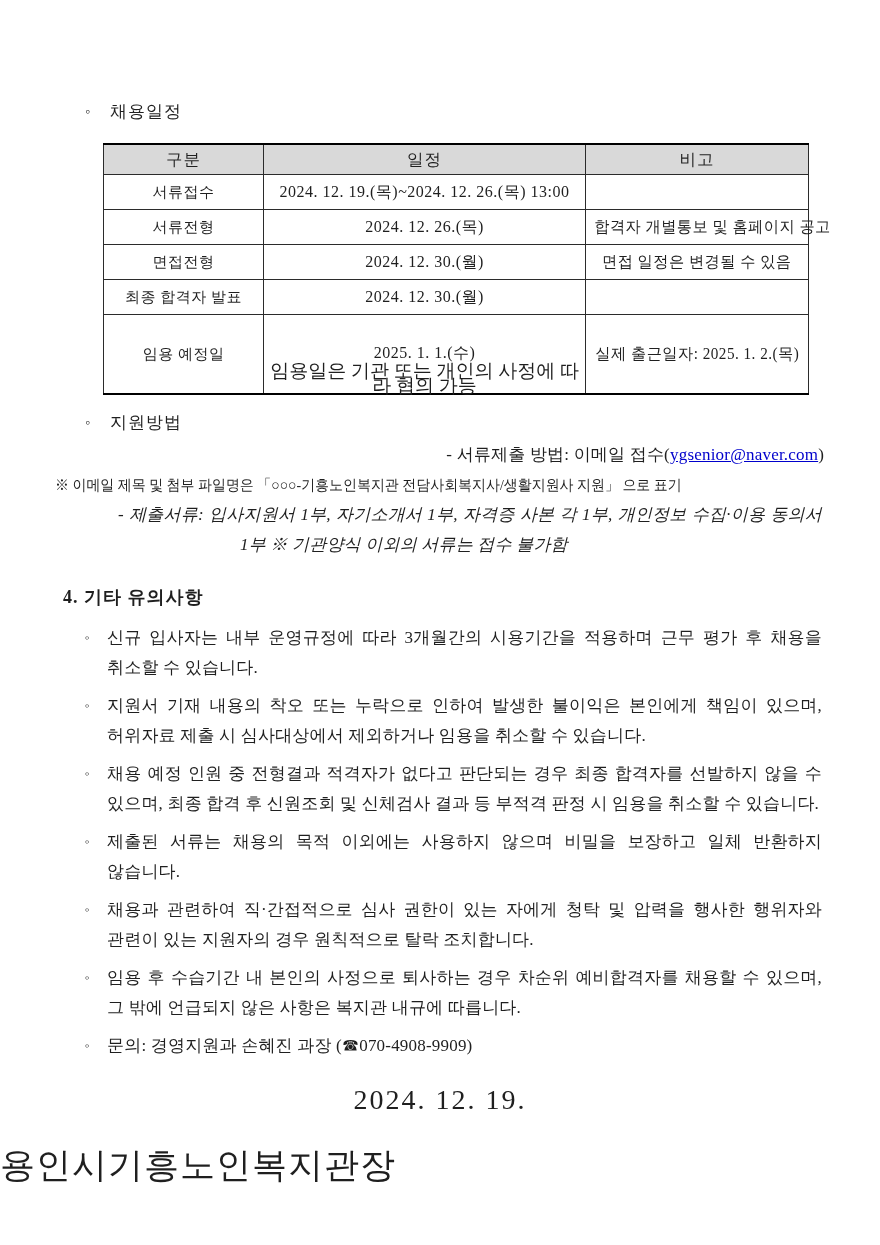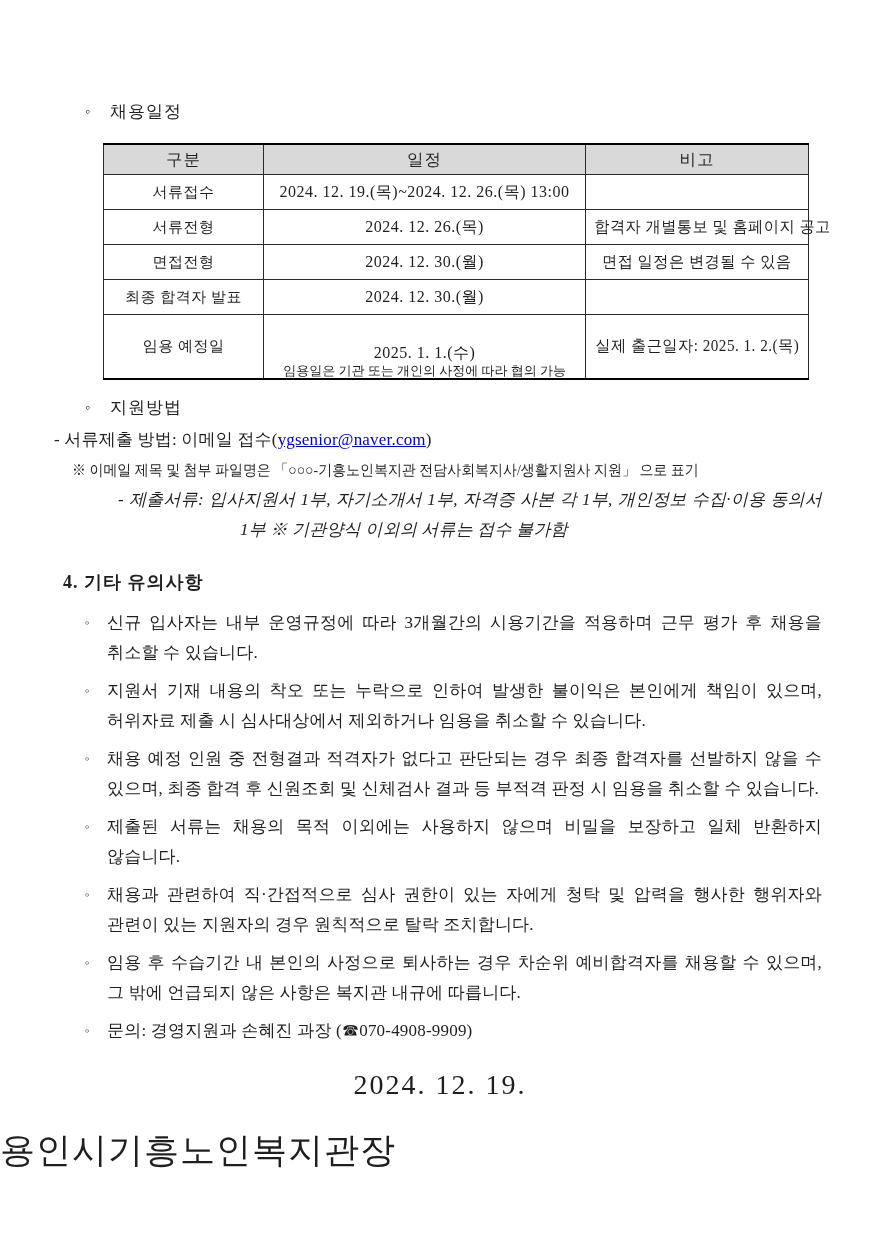--- a/index.html
+++ b/index.html
@@ -39,33 +39,34 @@
   table.sched th{
     background:#d9d9d9;
     height:29px;font-size:16.5px;font-weight:normal;letter-spacing:1px;
     border-top:2.5px solid #000;
   }
   table.sched td{height:34px;letter-spacing:.5px;}
   table.sched tr:last-child td{border-bottom:2.5px solid #000;height:44px;}
   td.cat{font-size:15px;}
   td.note{font-size:16px;letter-spacing:0;}
   .cond{display:inline-block;transform:scaleX(.95);transform-origin:center;white-space:nowrap;}
-  .sched-sub{font-size:13px;line-height:15px;letter-spacing:0;margin-top:1px;}
+  .sched-sub{font-size:19px;line-height:15px;letter-spacing:0;margin-top:1px;}
   .sched-main{line-height:19px;margin-top:28px;}
 
   
   .apply-line{
     padding-left:54px;padding-right:56px;
     font-size:17px;line-height:30px;letter-spacing:.2px;
     word-break:keep-all;
+    text-align:right;
   }
   .apply-line-first{margin-top:6px;}
   .email-link{color:#0000cc;text-decoration:underline;font-family:"Liberation Serif","DejaVu Serif",serif;}
   .email-note{
-    padding-left:72px;padding-right:50px;
+    padding-left:55px;padding-right:50px;
     font-size:15px;line-height:30px;
     word-break:keep-all;white-space:nowrap;
   }
   .email-note .condL{display:inline-block;transform:scaleX(.93);transform-origin:left center;}
   .docs-para{
     margin-left:240px;text-indent:-122px;
     width:582px;
     font-size:17px;line-height:30px;letter-spacing:.2px;
     text-align:justify;word-break:keep-all;font-style:italic;
   }

